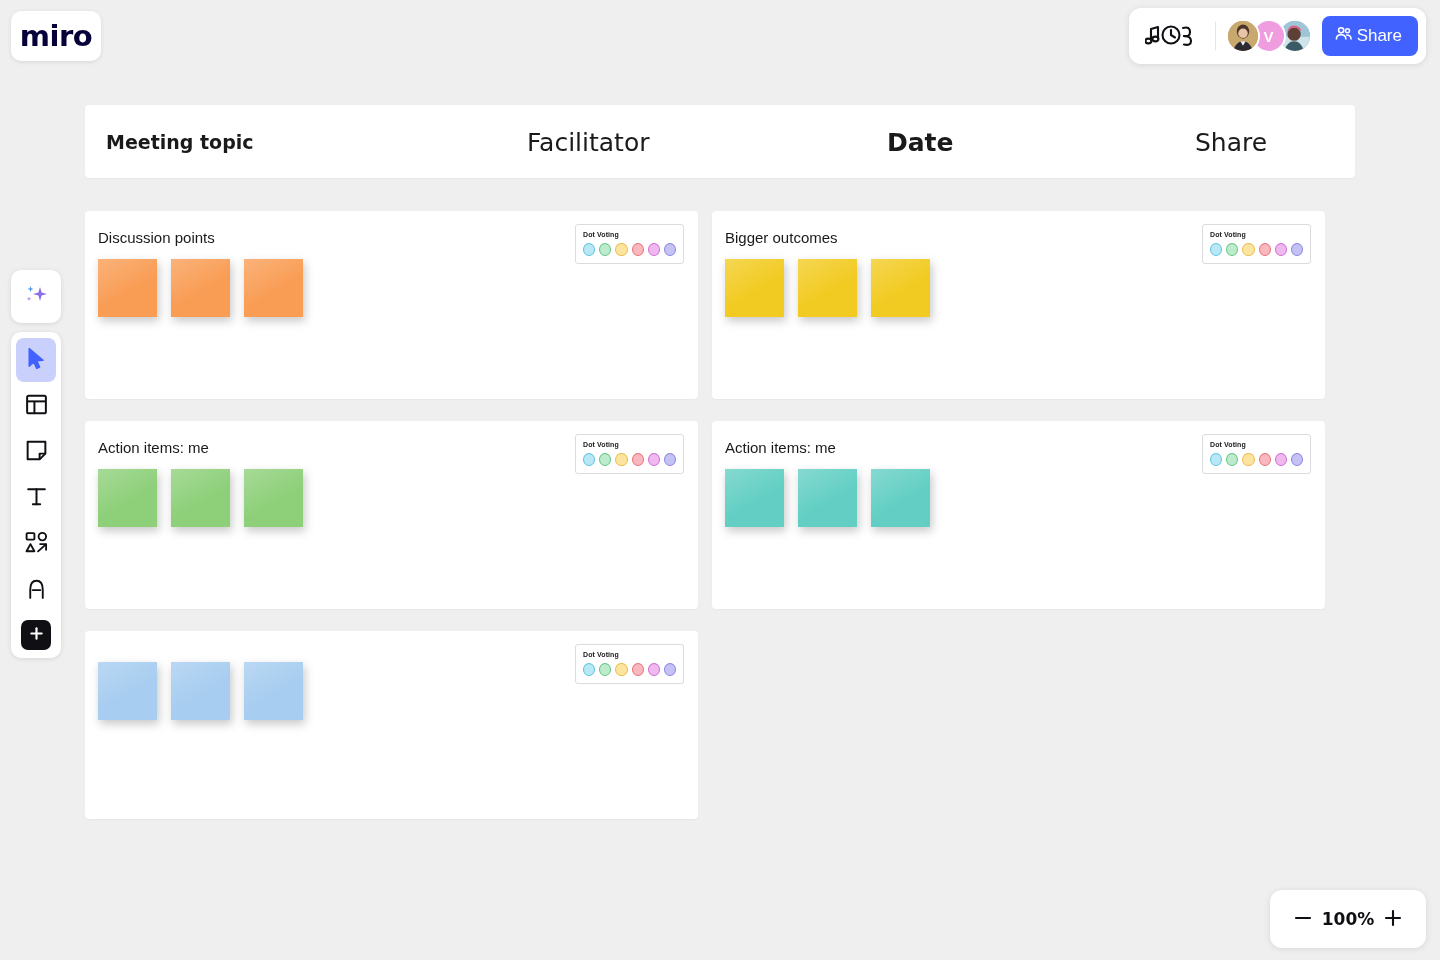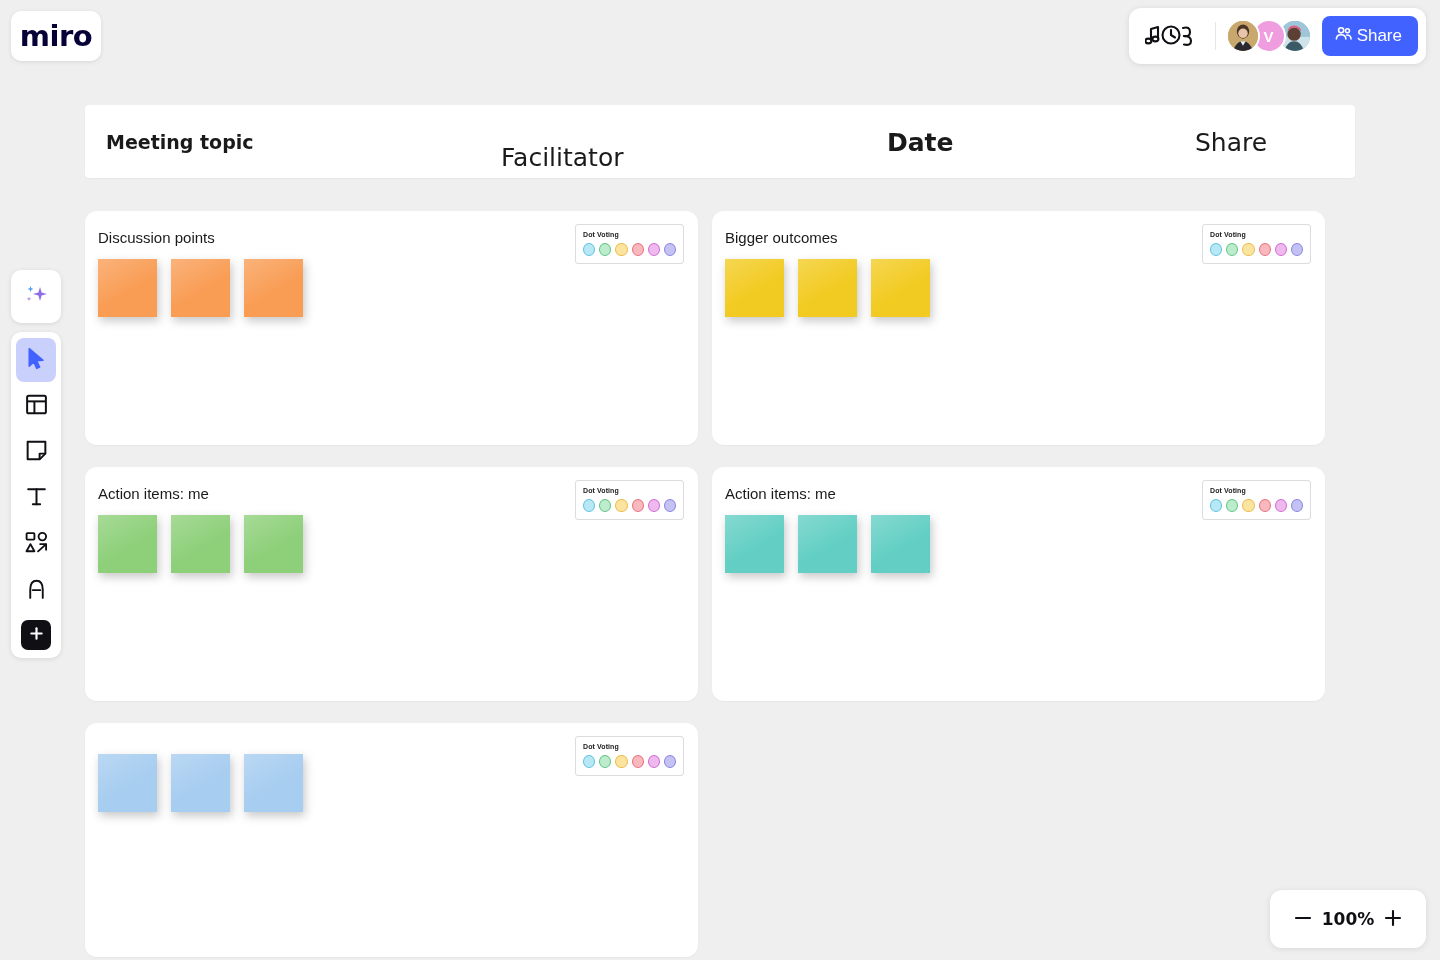--- a/index.html
+++ b/index.html
@@ -145,36 +145,36 @@
   .header-card .h-cell {
     position: absolute;
     top: 50%;
     transform: translateY(-50%);
     font-family: "DejaVu Sans", sans-serif;
     color: #1a1a1a;
     font-size: 25px;
     white-space: nowrap;
   }
   .h-cell.c1 { left: 21px; font-weight: 700; font-size: 19px; }
-  .h-cell.c2 { left: 416px; font-weight: 400; margin-top: 15px; }
+  .h-cell.c2 { left: 442px; font-weight: 400; }
   .h-cell.c3 { left: 802px; font-weight: 700; }
   .h-cell.c4 { left: 1110px; font-weight: 400; }
 
   .grid {
     margin-top: 33px;
     display: grid;
     grid-template-columns: 613px 613px;
     column-gap: 14px;
     row-gap: 22px;
   }
 
   .section-card {
     background: #ffffff;
-    border-radius: 12px;
-    height: 234px;
+    border-radius: 4px;
+    height: 188px;
     position: relative;
     padding: 18px 12px 0 13px;
     box-shadow: 0 1px 2px rgba(0,0,0,0.04);
   }
   .section-title {
     font-family: "Liberation Sans", sans-serif;
     font-size: 15px;
     color: #1a1a1a;
   }
 

